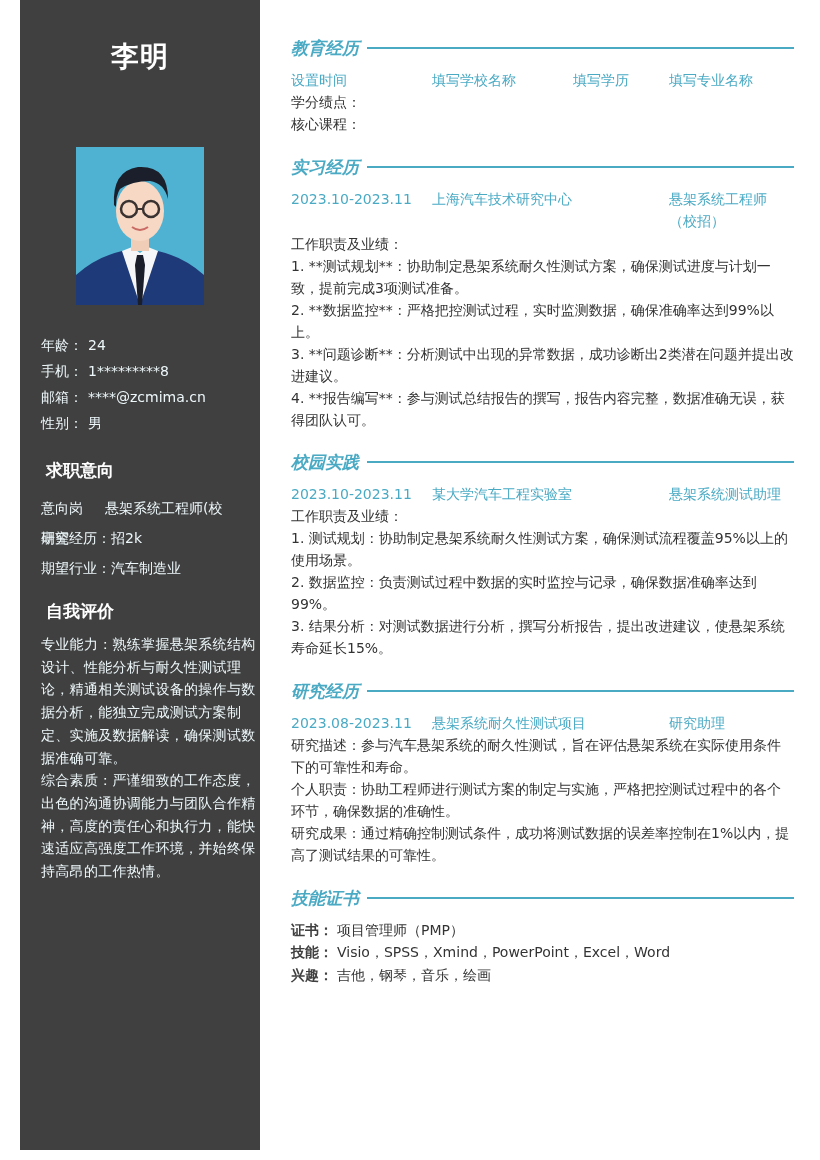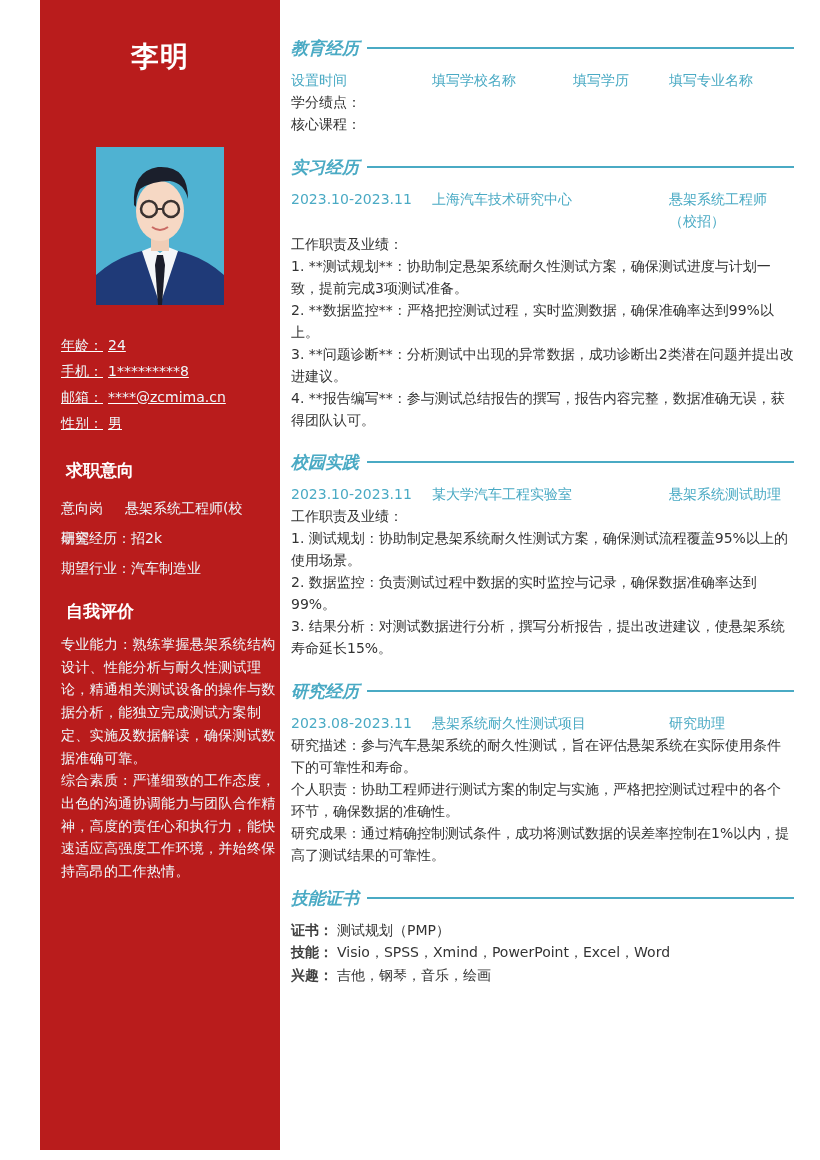--- a/index.html
+++ b/index.html
@@ -1,35 +1,35 @@
 <!DOCTYPE html>
 <html><head>
 <meta charset="utf-8">
 <style>
   * { box-sizing: border-box; margin: 0; padding: 0; }
   html, body { width: 820px; height: 1160px; background: #ffffff; overflow: hidden; }
   body { position: relative; font-family: "DejaVu Sans", "Liberation Sans", sans-serif; color: #333333; }
 
   .sidebar {
     position: absolute; left: 20px; top: 0; width: 240px; height: 1150px;
-    background: #b91c1c; color: #ffffff; margin-left: 20px;
+    background: #404040; color: #ffffff;
   }
   .name {
     position: absolute; left: 0; top: 38px; width: 240px; text-align: center;
     font-size: 28px; font-weight: bold; letter-spacing: 1px;
   }
   .photo {
     position: absolute; left: 56px; top: 147px; width: 128px; height: 158px;
     background: linear-gradient(180deg, #5cb9d6 0%, #3fa2c4 100%);
     overflow: hidden;
   }
   .photo svg { width: 100%; height: 100%; display: block; }
 
   .info { position: absolute; left: 21px; top: 335px; width: 215px; font-size: 14px; }
-  .info-row { height: 26px; line-height: 20px; display: flex; text-decoration: underline; }
+  .info-row { height: 26px; line-height: 20px; display: flex; }
   .info-row .lbl { width: 47px; color: #eef8fb; }
   .info-row .val { color: #eef8fb; }
 
   .side-heading {
     position: absolute; left: 26px; font-size: 17px; font-weight: bold; color: #ffffff;
   }
   .intent { position: absolute; left: 21px; top: 498px; width: 215px; font-size: 14px; }
   .intent-row { height: 30px; line-height: 20px; white-space: nowrap; overflow: hidden; color: #eef8fb; }
   .intent-row .gap { display: inline-block; width: 22px; }
   .overlap { position: relative; display: inline-block; }
@@ -204,21 +204,21 @@
   </section>
 
   <section class="section" style="top:886px;">
     <div class="sec-head">
       <span class="sec-title">技能证书</span>
       <span class="sec-line"></span>
     </div>
     <div style="margin-top:9px;">
       <div class="skill-row">
         <span class="k">证书：</span>
-        <span class="v">测试规划（PMP）</span>
+        <span class="v">项目管理师（PMP）</span>
       </div>
       <div class="skill-row">
         <span class="k">技能：</span>
         <span class="v">Visio，SPSS，Xmind，PowerPoint，Excel，Word</span>
       </div>
       <div class="skill-row">
         <span class="k">兴趣：</span>
         <span class="v">吉他，钢琴，音乐，绘画</span>
       </div>
     </div>

